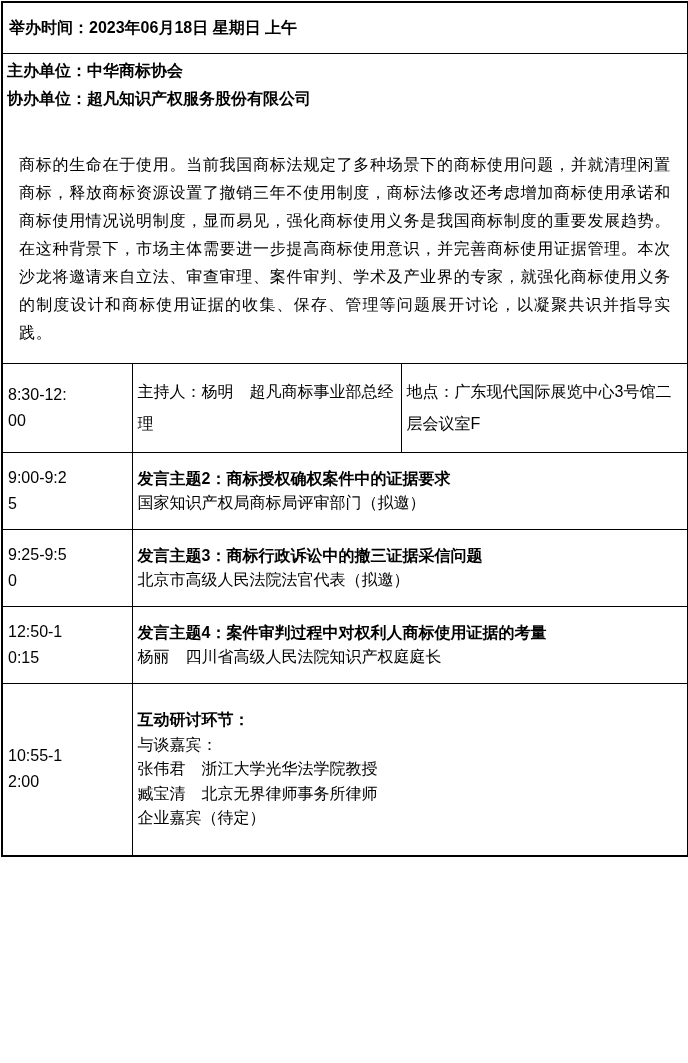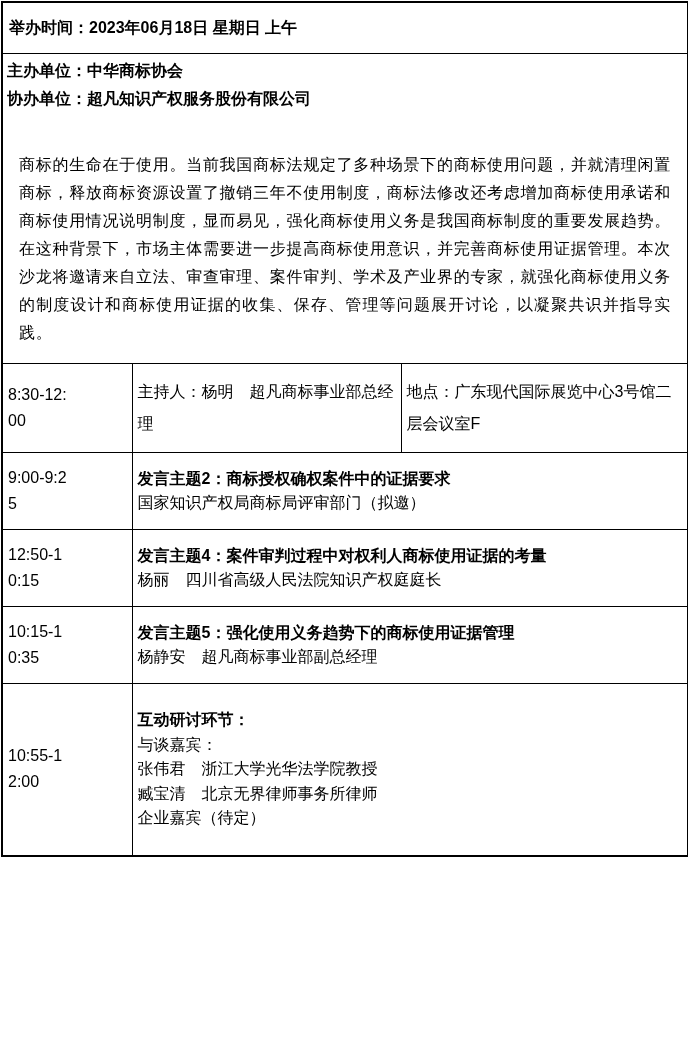--- a/index.html
+++ b/index.html
@@ -115,34 +115,34 @@
     <td class="cell">
       <div class="time">9:00-9:25</div>
     </td>
     <td class="cell content-cell" colspan="2">
       <div class="title b">发言主题2：商标授权确权案件中的证据要求</div>
     <div class="line">国家知识产权局商标局评审部门（拟邀）</div>
           </td>
   </tr>
         <tr class="agenda-row">
     <td class="cell">
+      <div class="time">9:25-9:50</div>
+    </td>
+    <td class="cell content-cell" colspan="2">
+      <div class="title b">发言主题3：商标行政诉讼中的撤三证据采信问题</div>
+    <div class="line">北京市高级人民法院法官代表（拟邀）</div>
+          </td>
+  </tr>
+        <tr class="agenda-row">
+    <td class="cell">
       <div class="time">12:50-10:15</div>
     </td>
     <td class="cell content-cell" colspan="2">
       <div class="title b">发言主题4：案件审判过程中对权利人商标使用证据的考量</div>
     <div class="line">杨丽　四川省高级人民法院知识产权庭庭长</div>
-          </td>
-  </tr>
-        <tr class="agenda-row">
-    <td class="cell">
-      <div class="time">10:15-10:35</div>
-    </td>
-    <td class="cell content-cell" colspan="2">
-      <div class="title b">发言主题5：强化使用义务趋势下的商标使用证据管理</div>
-    <div class="line">杨静安　超凡商标事业部副总经理</div>
           </td>
   </tr>
         <tr class="agenda-row last">
     <td class="cell">
       <div class="time">10:55-12:00</div>
     </td>
     <td class="cell content-cell" colspan="2">
       <div class="title b">互动研讨环节：</div>
     <div class="line">与谈嘉宾：</div>
             <div class="line">张伟君　浙江大学光华法学院教授</div>

